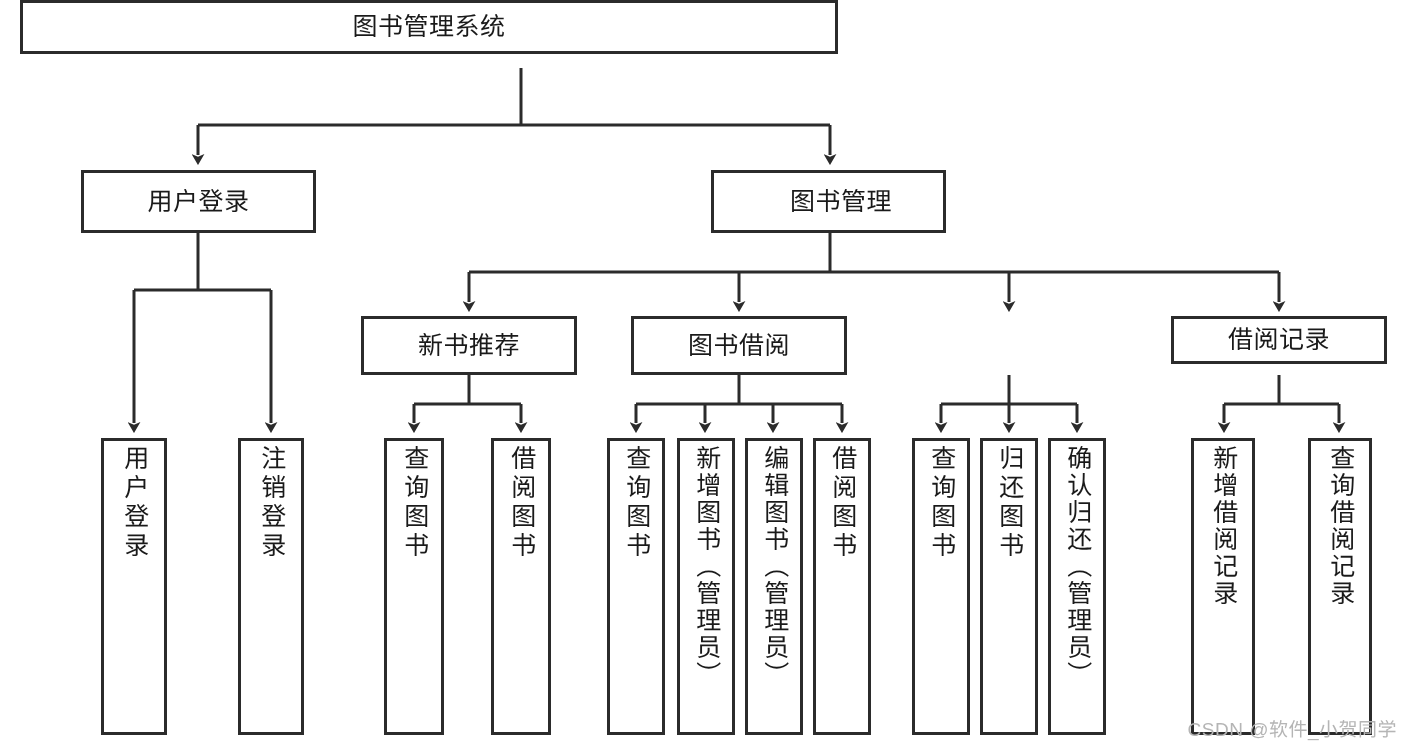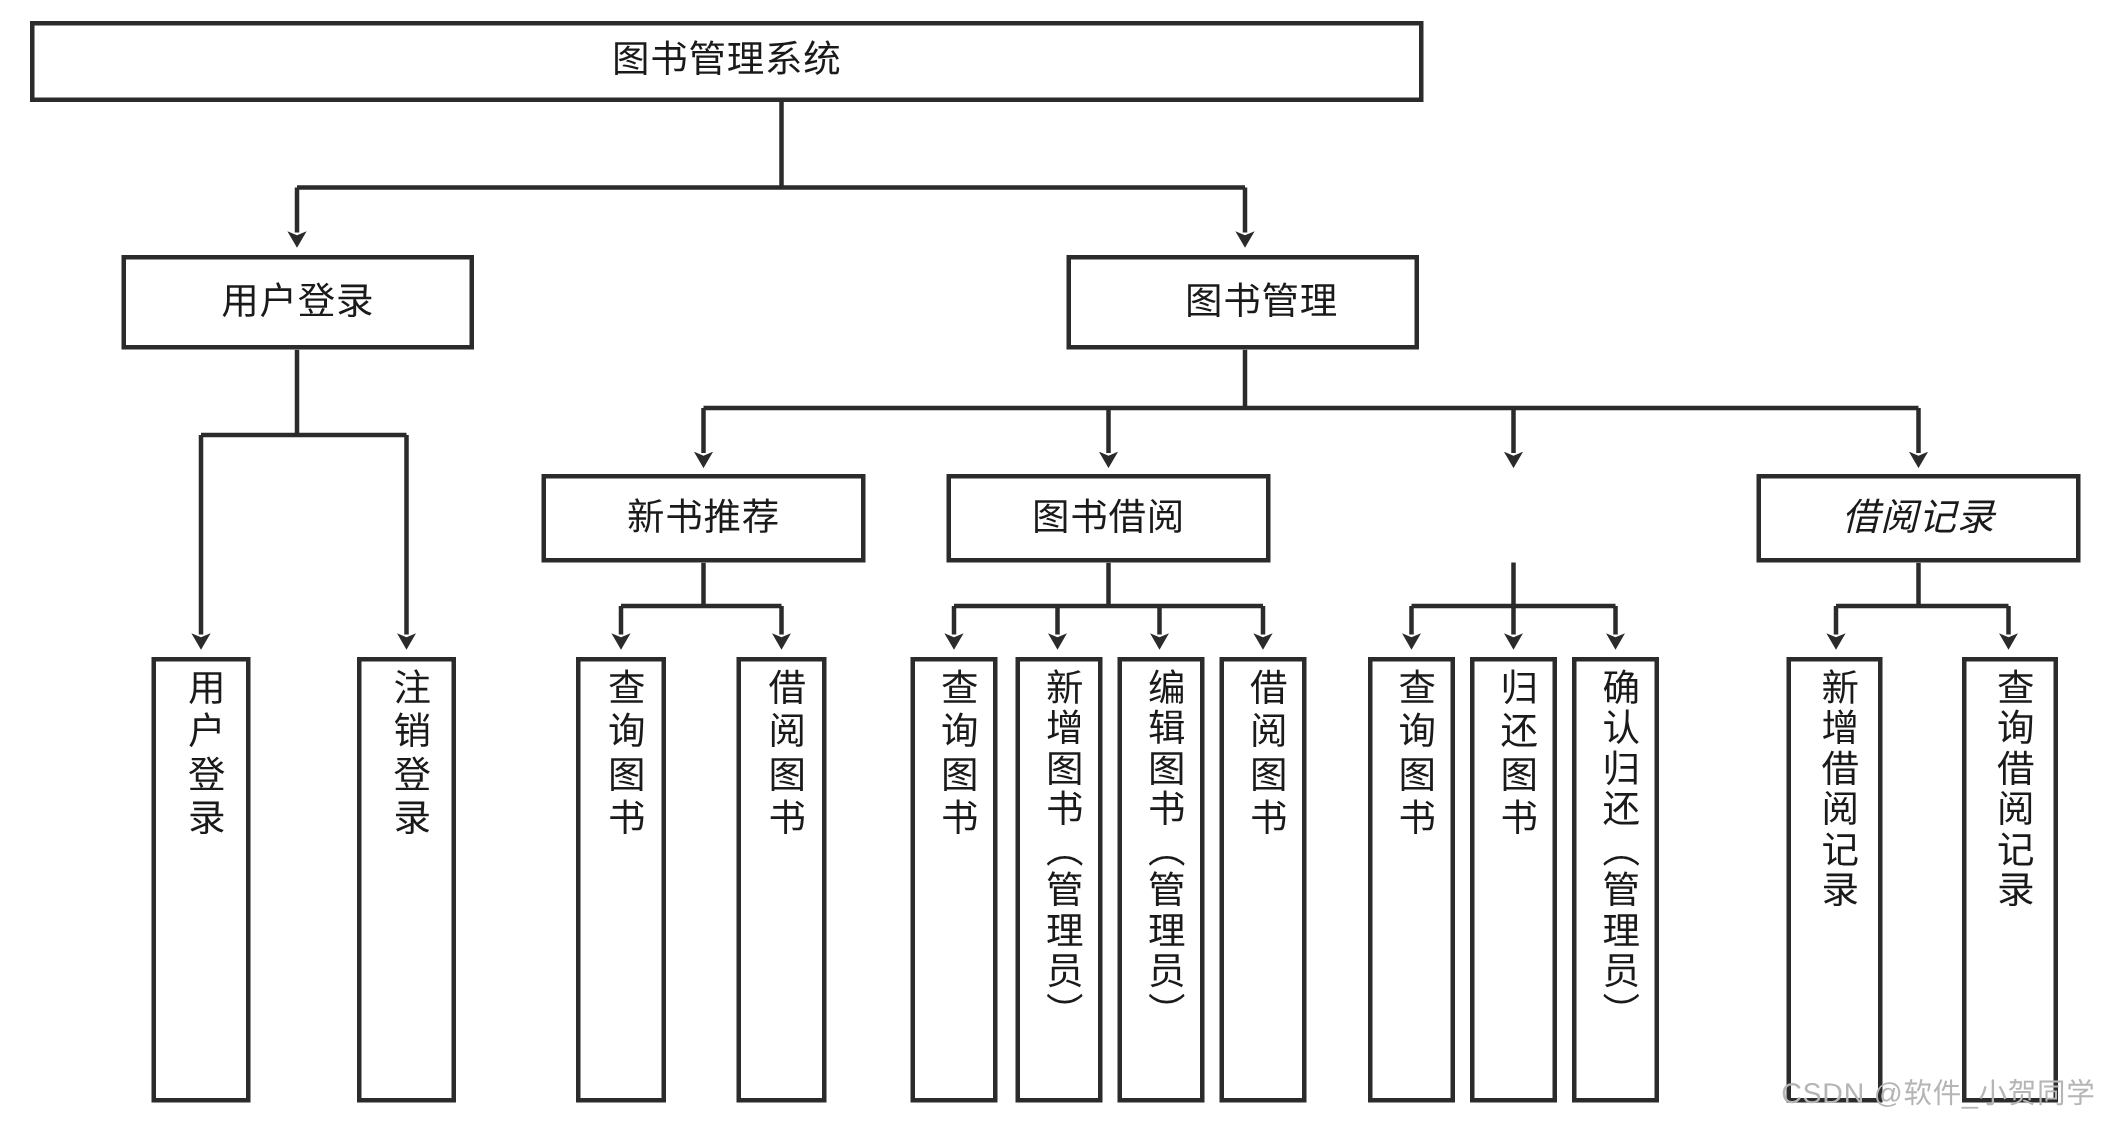--- a/index.html
+++ b/index.html
@@ -127,38 +127,38 @@
       <path d="M 1009 404 L 1009 423" marker-end="url(#arrow)"></path>
       <path d="M 1077 404 L 1077 423" marker-end="url(#arrow)"></path>
 
       <path d="M 1279 375 L 1279 404"></path>
       <path d="M 1224 404 L 1339 404"></path>
       <path d="M 1224 404 L 1224 423" marker-end="url(#arrow)"></path>
       <path d="M 1339 404 L 1339 423" marker-end="url(#arrow)"></path>
     </g>
   </svg>
 
-  <div class="node h root" style="left:20px; top:14px; width:929px; height:54px;">
+  <div class="node h root" style="left:20px; top:0; width:818px; height:54px;">
     <span class="node-label">图书管理系统</span>
   </div>
 
   <div class="node h" style="left:81px; top:170px; width:235px; height:63px;">
     <span class="node-label">用户登录</span>
   </div>
   <div class="node h" style="left:711px; top:170px; width:235px; height:63px;padding-left:25px;">
     <span class="node-label">图书管理</span>
   </div>
 
   <div class="node h" style="left:631px; top:316px; width:216px; height:59px;">
     <span class="node-label">图书借阅</span>
   </div>
   <div class="node h" style="left:361px; top:316px; width:216px; height:59px;">
     <span class="node-label">新书推荐</span>
   </div>
-  <div class="node h" style="left:1171px; top:316px; width:216px; height:59px;font-style:italic;">
+  <div class="node h" style="left:1171px; top:316px; width:216px; height:48px;">
     <span class="node-label">借阅记录</span>
   </div>
 
   <div class="node v" style="left:101px; top:438px; width:66px; height:297px;">
     <span class="node-label">用户登录</span>
   </div>
   <div class="node v" style="left:238px; top:438px; width:66px; height:297px;">
     <span class="node-label">注销登录</span>
   </div>
 

